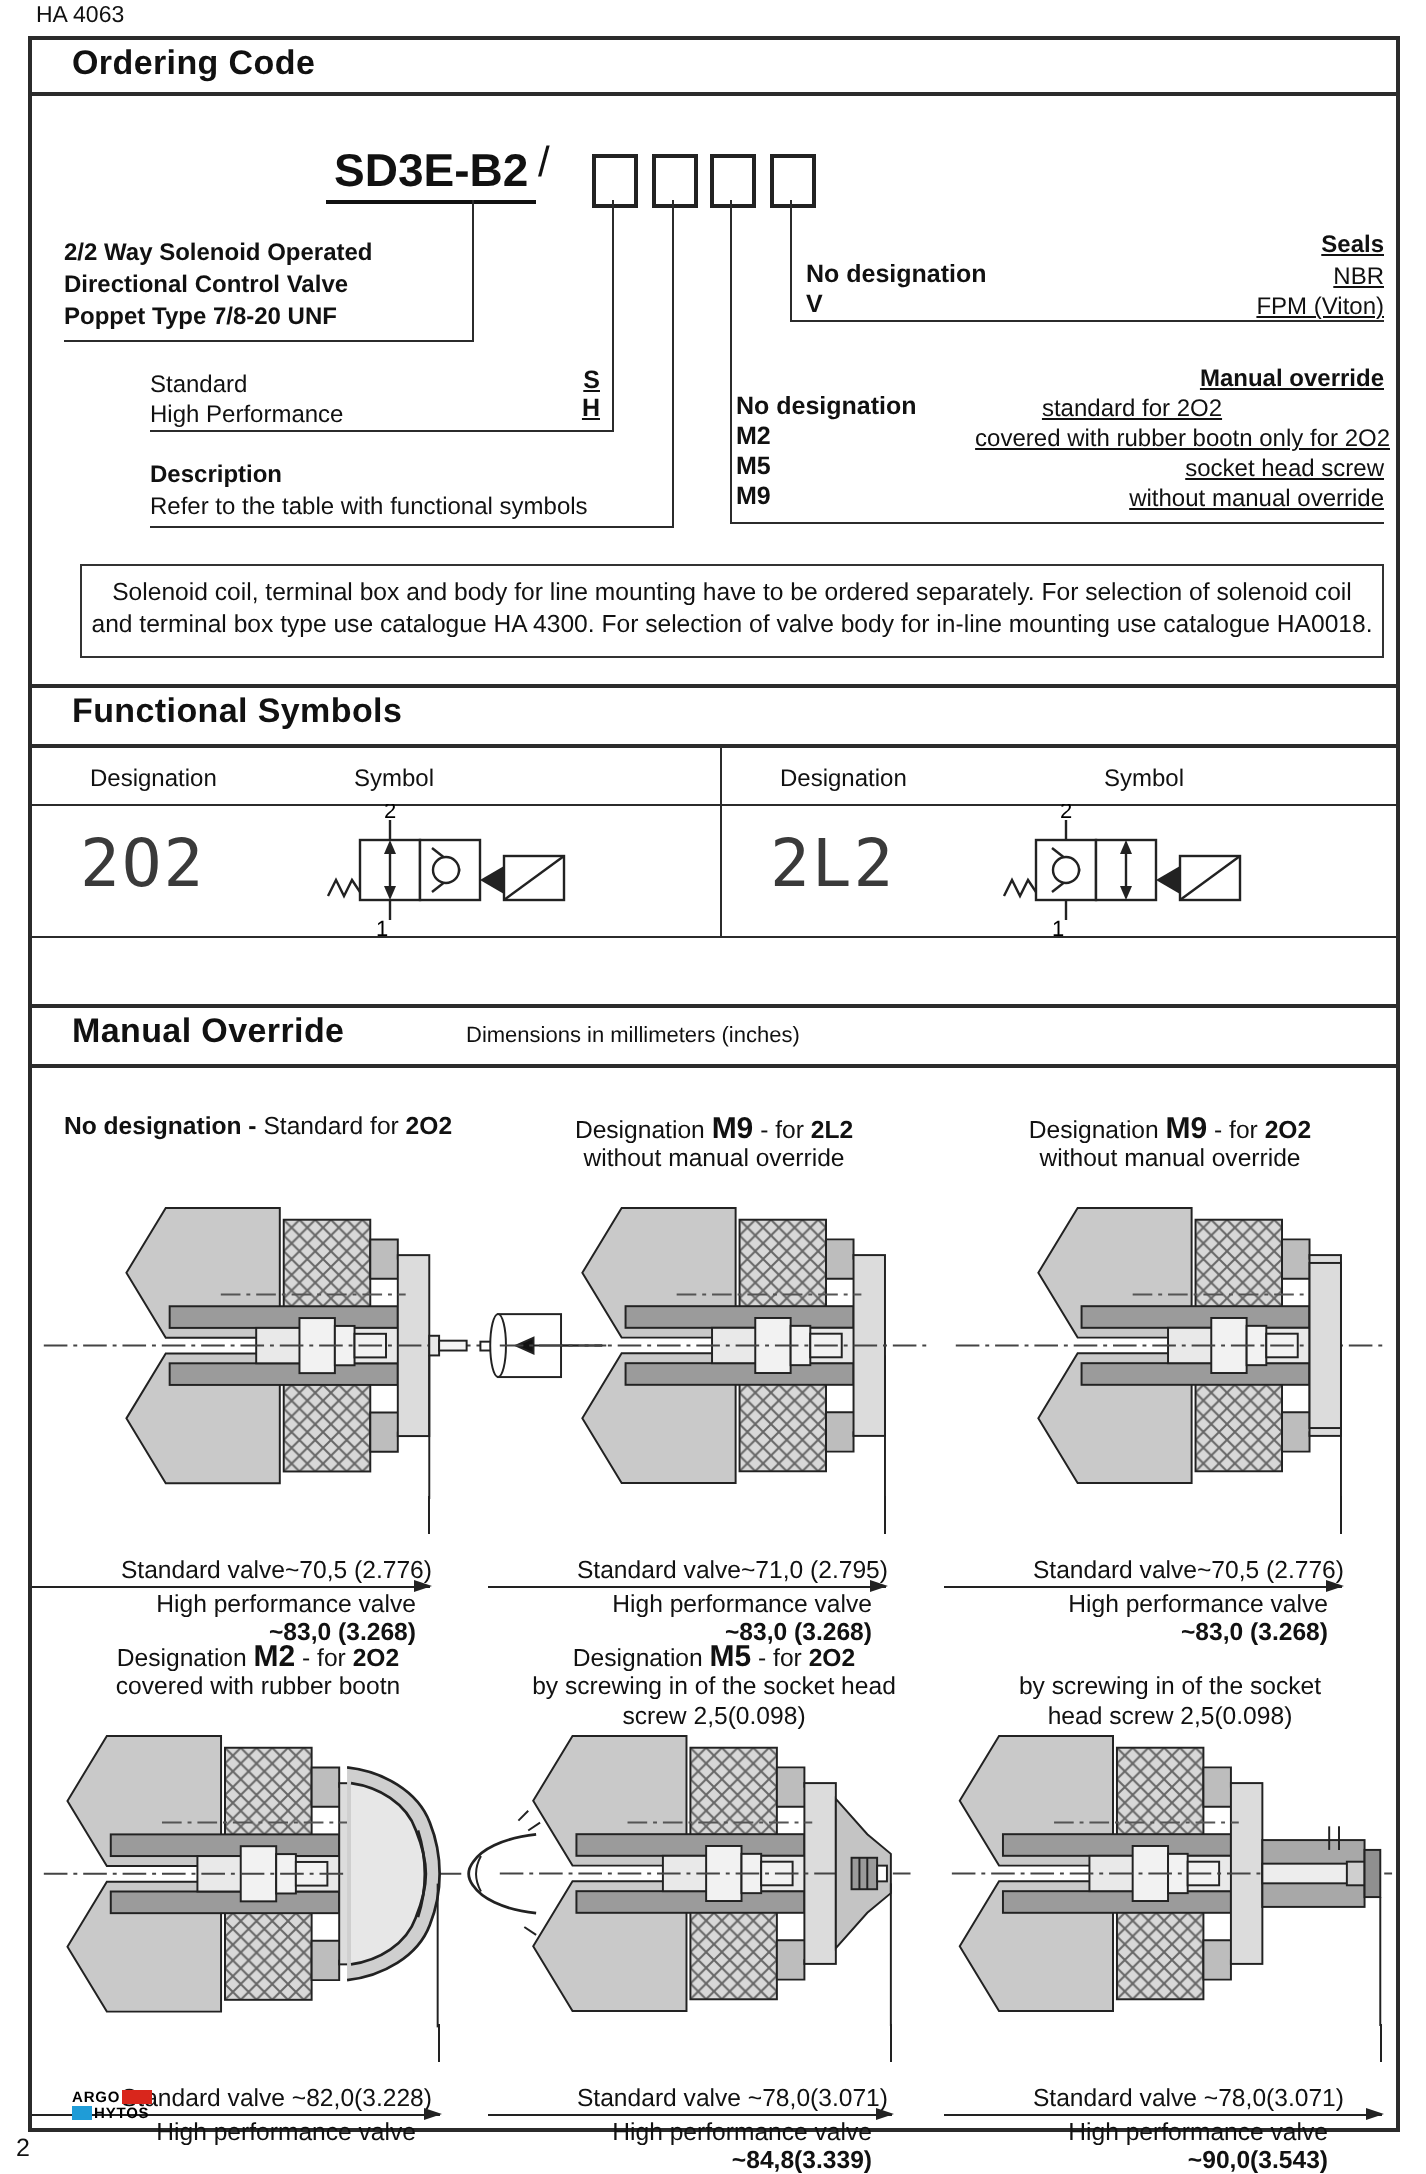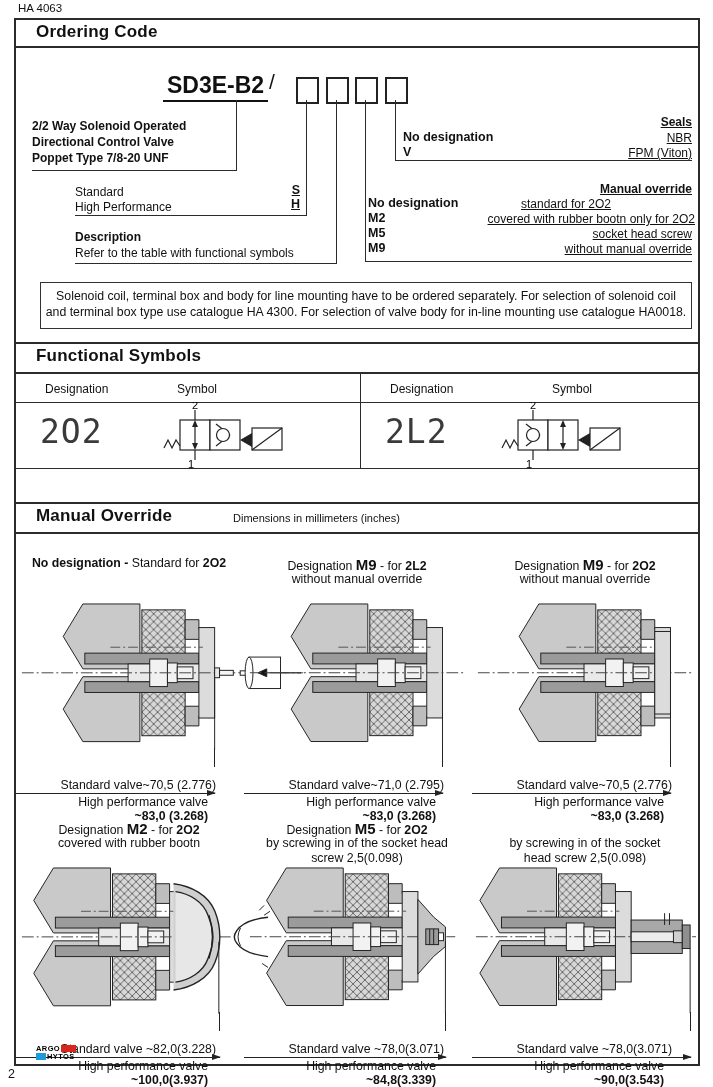--- a/index.html
+++ b/index.html
@@ -270,21 +270,20 @@
       <line x1="252" y1="50" x2="258" y2="46" stroke-width="1"></line>
       <line x1="250" y1="99" x2="256" y2="103" stroke-width="1"></line>
     </g>
     <line x1="206" y1="77" x2="206" y2="150" stroke="#222" stroke-width="1"></line>
   </svg>
   <div class="extv" style="left:203px;"></div>
   <div class="dim">
     <div class="dim-std">Standard valve ~82,0(3.228)</div>
     <div class="dim-line" style="width:204px;"></div>
     <div class="dim-hp">High performance valve</div>
-    <div class="dim-hpv">~100,0(3.937)</div>
   </div>
 </div>
 
 <div class="fig" style="left:244px;top:820px;">
   <div class="fig-title"><span class="seg1">Designation </span><span class="fig-code">M5</span><span> -  for </span><span class="fig-type">2O2</span></div>
   <div class="fig-sub" style="top:16px;">by screwing in of the socket head</div>
   <div class="fig-sub" style="top:31px;">screw 2,5(0.098)</div>
   <svg class="fig-art" width="226" viewBox="0 0 230 150">
     <use href="#vbody" transform="translate(15,0)"></use>
     <line x1="6" y1="72" x2="215" y2="72" class="cl"></line>

